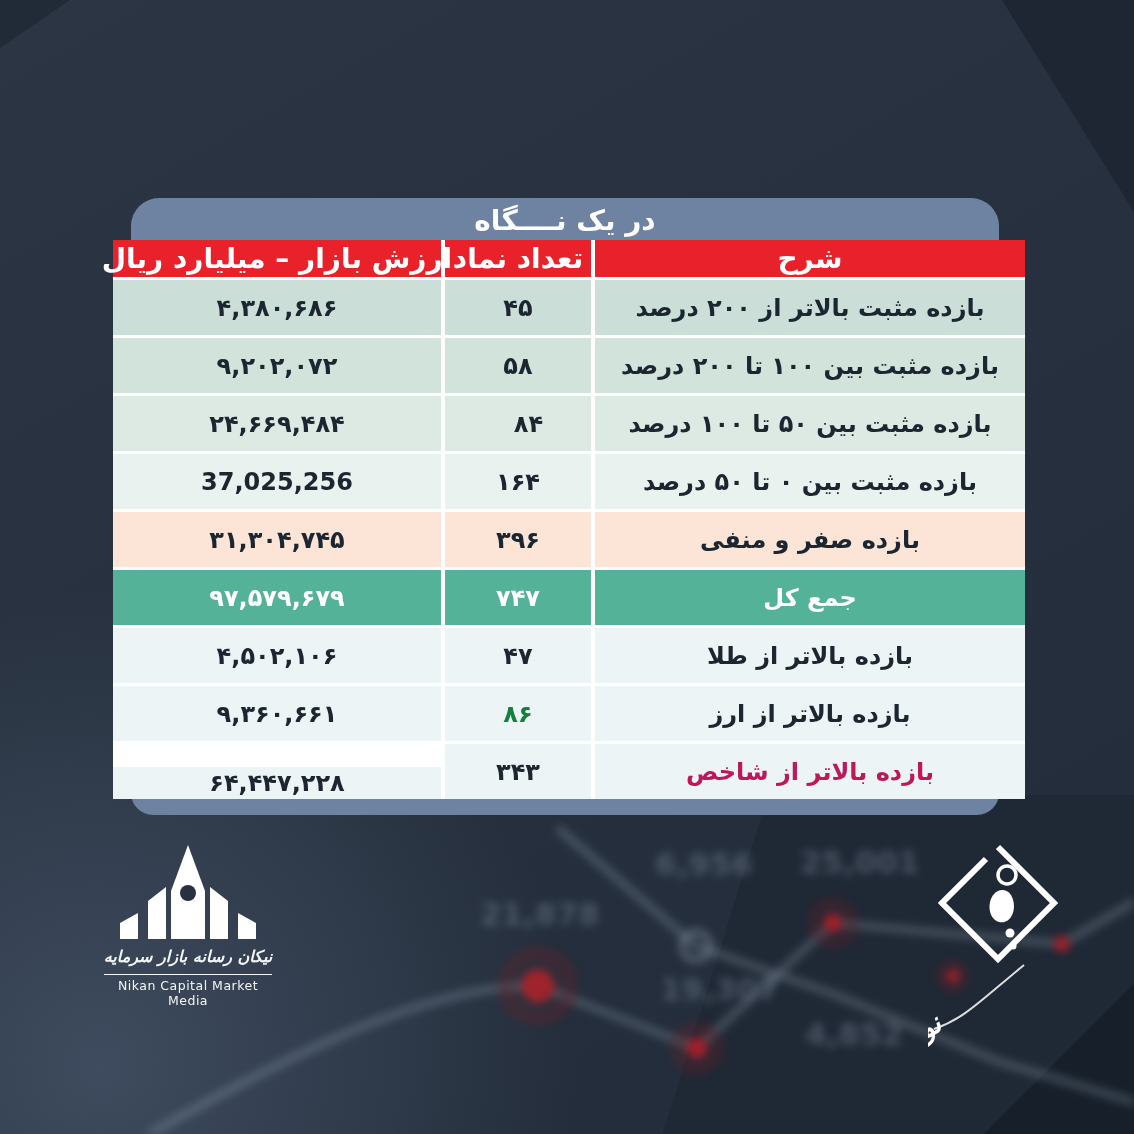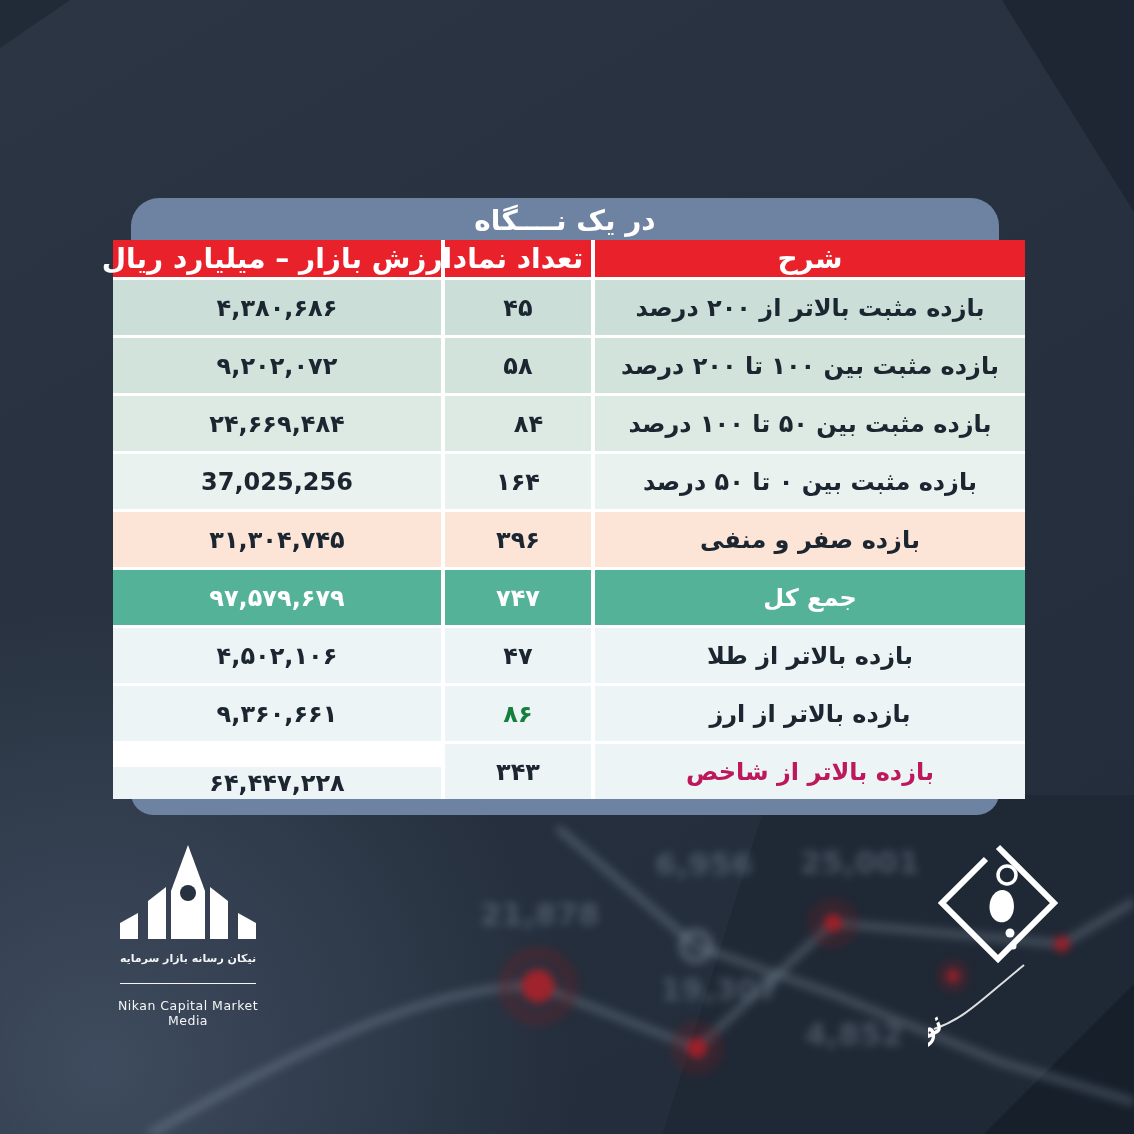--- a/index.html
+++ b/index.html
@@ -31,22 +31,22 @@
   
   .table{position:absolute;left:113px;top:240px;width:912px;direction:rtl;background:#ffffff;display:flex;flex-direction:column;gap:3px;}
   .thead,.row{display:grid;grid-template-columns:430px 146px 328px;gap:4px;}
   .thead{height:37px;}
   .thead .cell{color:#ffffff;font-size:28px;}
   .row{height:55px;}
   .cell{display:flex;align-items:center;justify-content:center;font-weight:bold;white-space:nowrap;}
   .row .cell{font-size:24px;}
   
   .logo-nikan{position:absolute;left:98px;top:843px;width:180px;text-align:center;color:#ffffff;direction:rtl;}
-  .logo-nikan .fa{display:inline-block;font-size:11px;font-weight:bold;letter-spacing:1px;border-bottom:1px solid #ffffff;padding-bottom:18px;opacity:.95;}
-  .logo-nikan .en{display:block;font-size:12.5px;margin-top:14px;letter-spacing:.5px;opacity:.95;direction:ltr;}
+  .logo-nikan .fa{display:inline-block;font-size:16px;font-weight:bold;letter-spacing:1px;border-bottom:1px solid #ffffff;padding-bottom:8px;opacity:.95;font-style:italic;}
+  .logo-nikan .en{display:block;font-size:12.5px;margin-top:3px;letter-spacing:.5px;opacity:.95;direction:ltr;}
   .logo-amin{position:absolute;left:928px;top:833px;width:190px;height:220px;color:#ffffff;}
 </style>
 </head>
 <body>
 
 <div class="stage">
 
   <div class="ov ov-tl"></div>
   <div class="ov ov-tr"></div>
   <div class="ov ov-br-band"></div>

